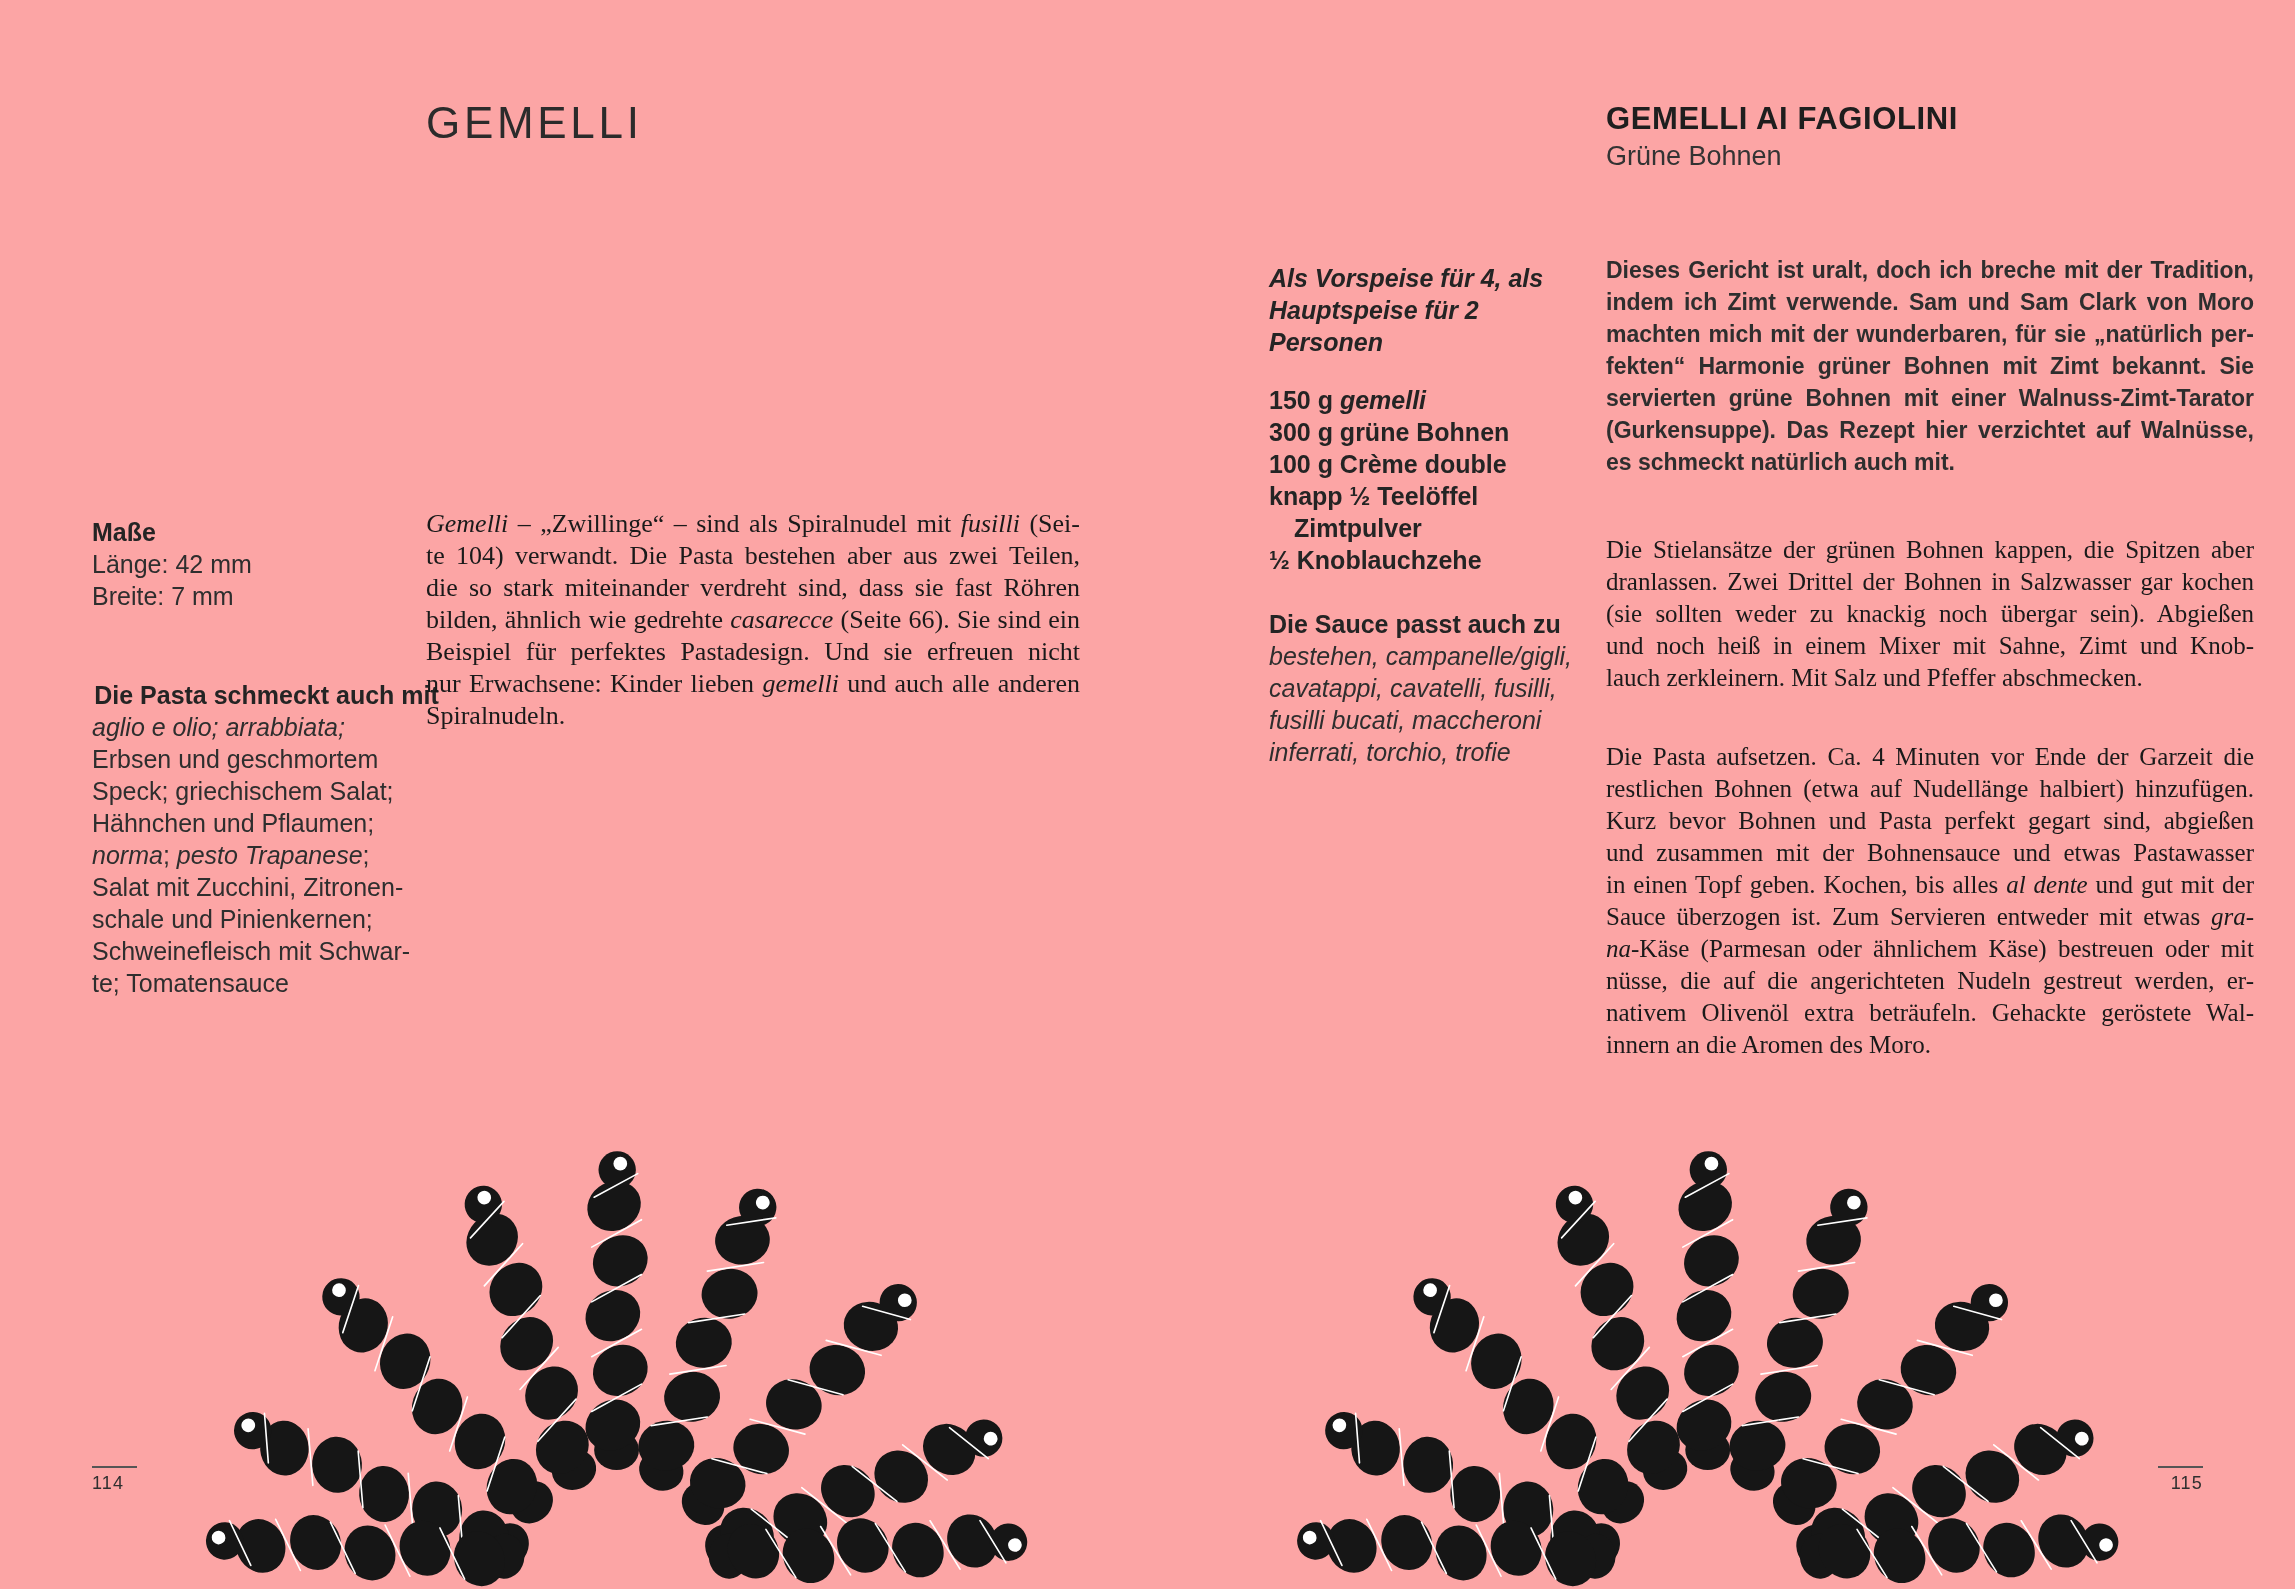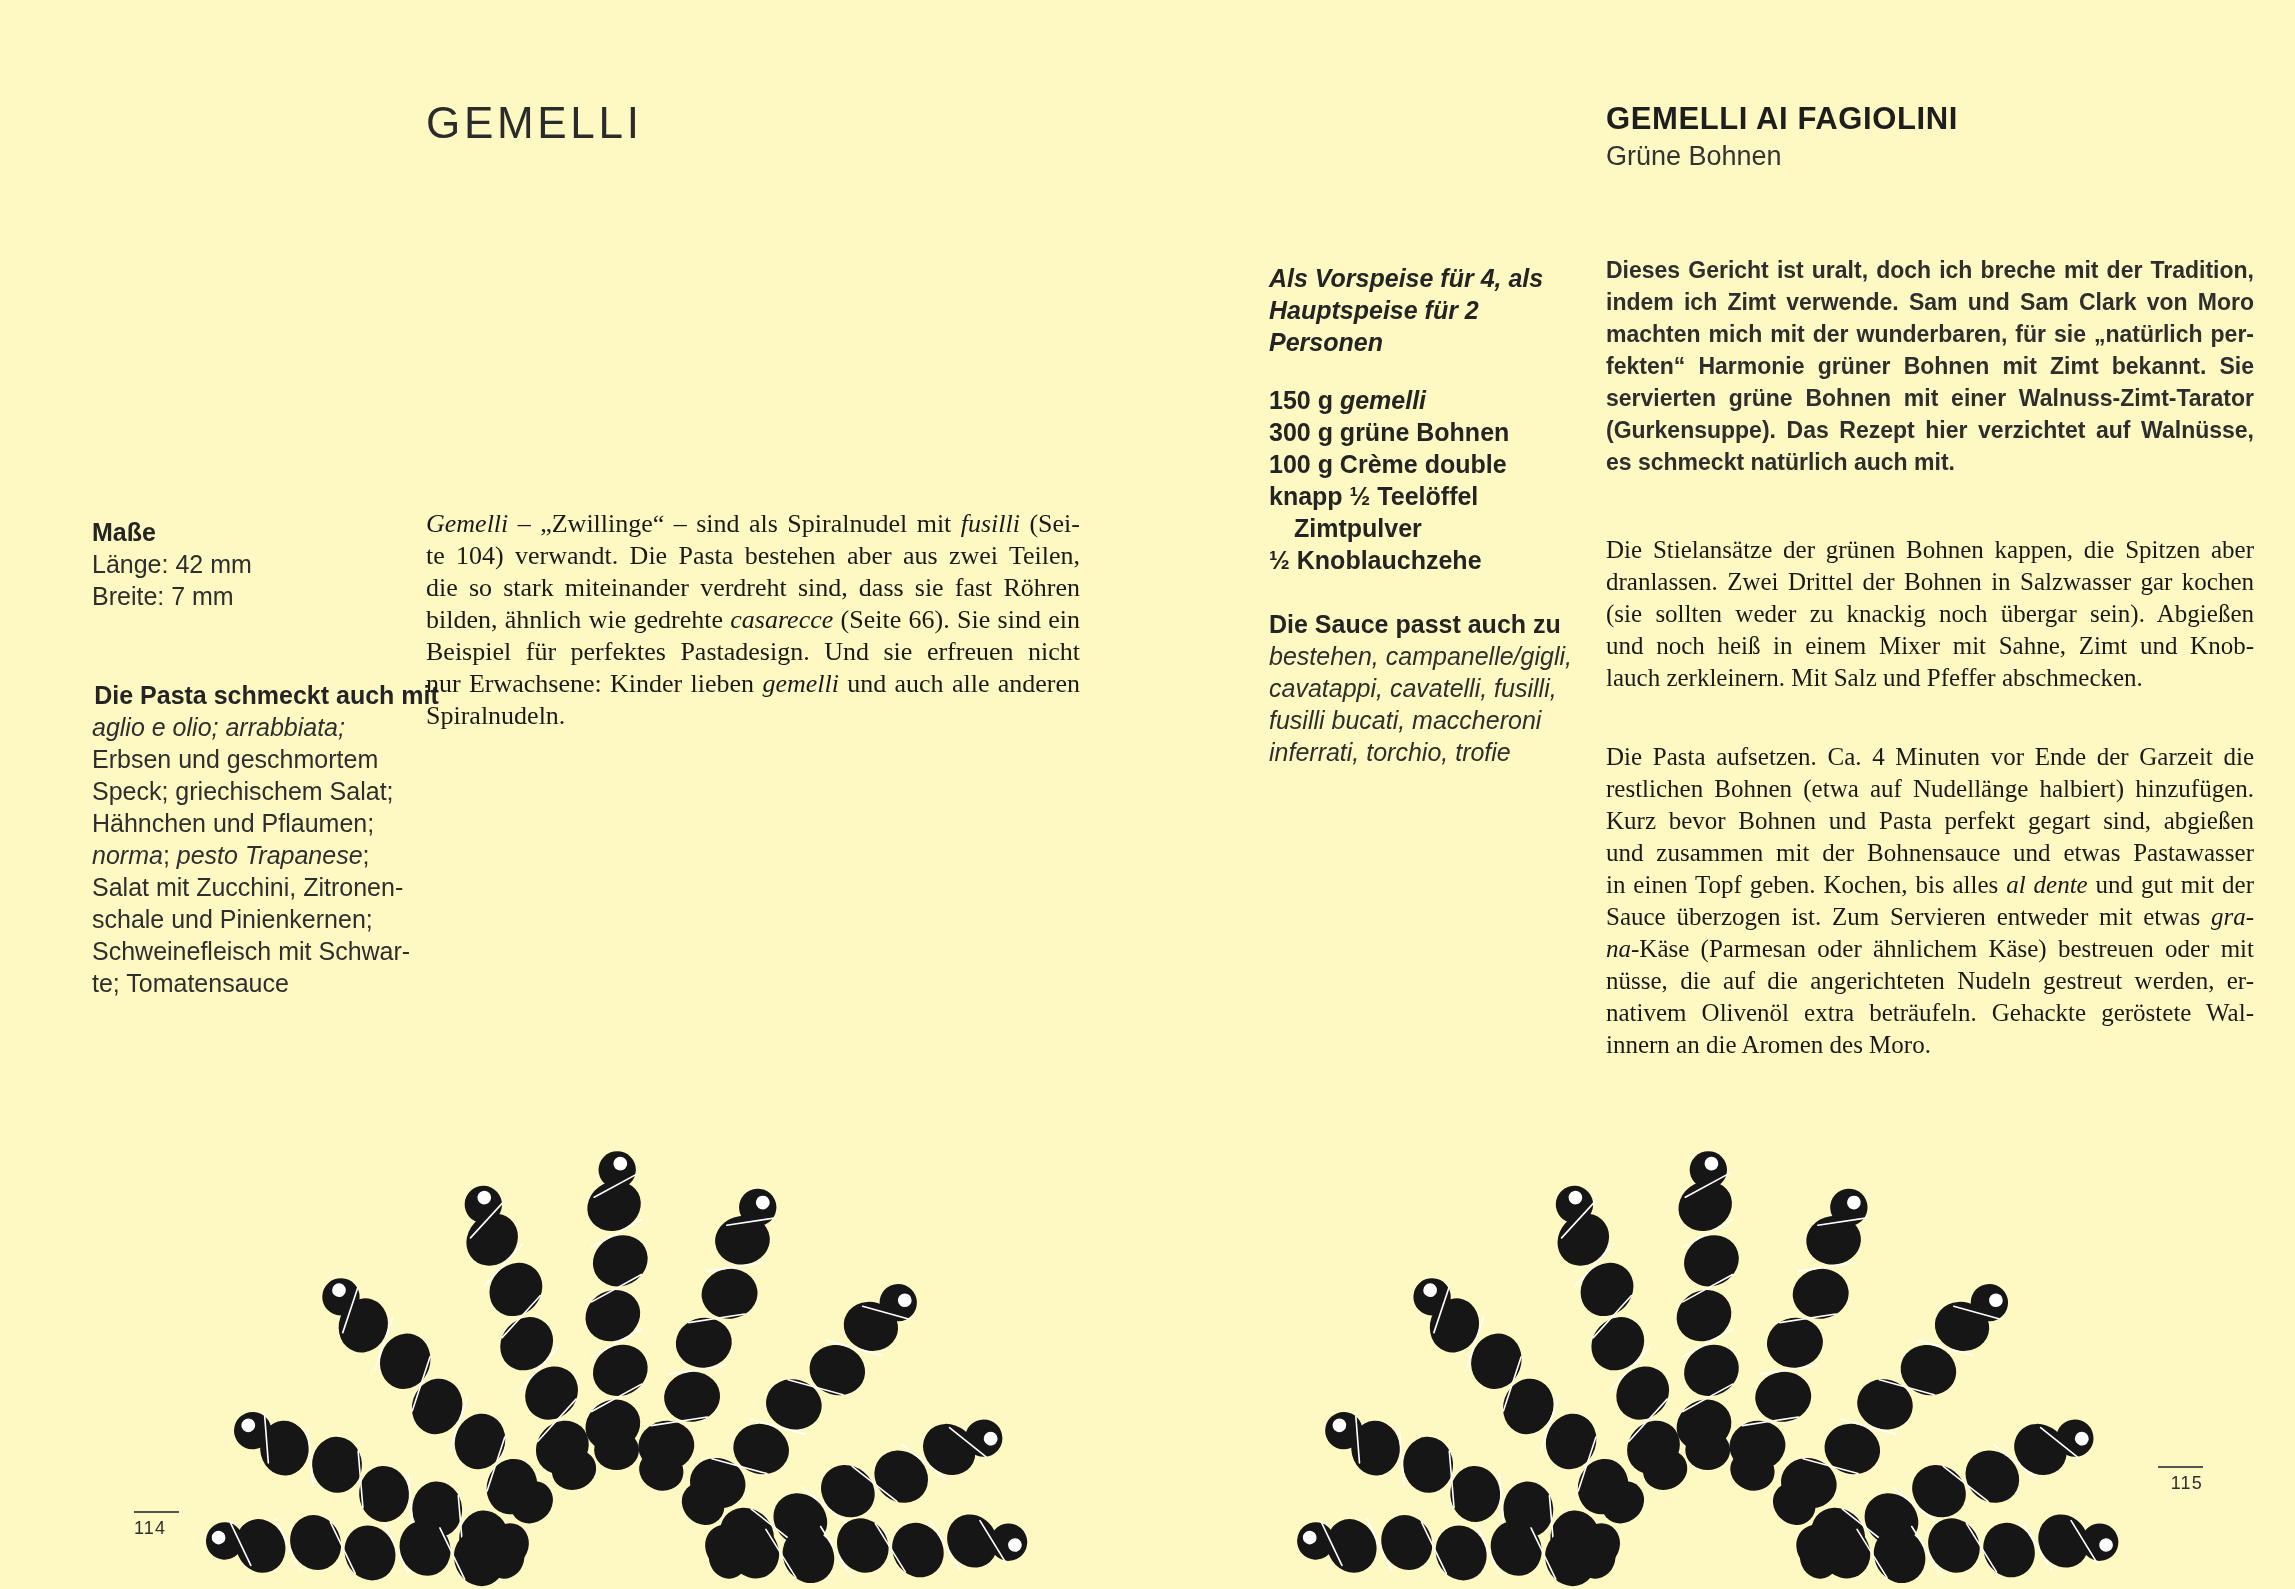--- a/index.html
+++ b/index.html
@@ -1,16 +1,16 @@
 <!DOCTYPE html>
 <html style="font-size:10px"><head>
 <meta charset="utf-8">
 <style>
   html,body{margin:0;padding:0;background:#ffffff;}
-  .spread{position:relative;width:2295px;height:1589px;background:#fef9c3;overflow:hidden;
+  .spread{position:relative;width:2295px;height:1589px;background:#fca5a5;overflow:hidden;
           font-family:"Liberation Sans",sans-serif;color:#2d2d2d;}
   .abs{position:absolute;}
   .big-title{font-size:44px;letter-spacing:3.7px;font-weight:normal;color:#2b2b2b;margin:0;}
   .r-title{font-size:31px;letter-spacing:0.6px;font-weight:bold;color:#1e1e1e;margin:0;}
   .r-sub{font-size:27px;color:#333333;margin:0;}
   .sans{font-size:25px;line-height:32px;color:#2e2e2e;}
   .sansp{font-size:23px;line-height:32px;color:#2e2e2e;}
   .serif{font-family:"Liberation Serif",serif;font-size:26px;line-height:32px;color:#1a1a1a;}
   .serifr{font-family:"Liberation Serif",serif;font-size:25px;line-height:32px;color:#1a1a1a;}
   .b{font-weight:bold;color:#242424;}
@@ -54,21 +54,21 @@
     <article class="abs serif just" style="left:426px;top:508px;width:654px;">
         <div class="ln"><span class="it">Gemelli</span><span> – „Zwillinge“ – sind als Spiralnudel mit </span><span class="it">fusilli</span><span> (Sei-</span></div>
         <div class="ln"><span>te 104) verwandt. Die Pasta bestehen aber aus zwei Teilen,</span></div>
         <div class="ln"><span>die so stark miteinander verdreht sind, dass sie fast Röhren</span></div>
         <div class="ln"><span>bilden, ähnlich wie gedrehte </span><span class="it">casarecce</span><span> (Seite 66). Sie sind ein</span></div>
         <div class="ln"><span>Beispiel für perfektes Pastadesign. Und sie erfreuen nicht</span></div>
         <div class="ln"><span>nur Erwachsene: Kinder lieben </span><span class="it">gemelli</span><span> und auch alle anderen</span></div>
         <div class="ln"><span>Spiralnudeln.</span></div>
       </article>
 
-    <footer class="abs" style="left:92px;top:1511px;margin-left:42px;">
+    <footer class="abs" style="left:92px;top:1466px;">
       <div class="pgrule"></div>
       <div class="pgnum">114</div>
     </footer>
   </section>
 
   <section>
     <h2 class="abs r-title" style="left:1606px;top:101px;">GEMELLI AI FAGIOLINI</h2>
     <div class="abs r-sub" style="left:1606px;top:141px;">Grüne Bohnen</div>
 
     <aside class="abs sans" style="left:1269px;top:252px;width:324px;margin-top:10px;">

